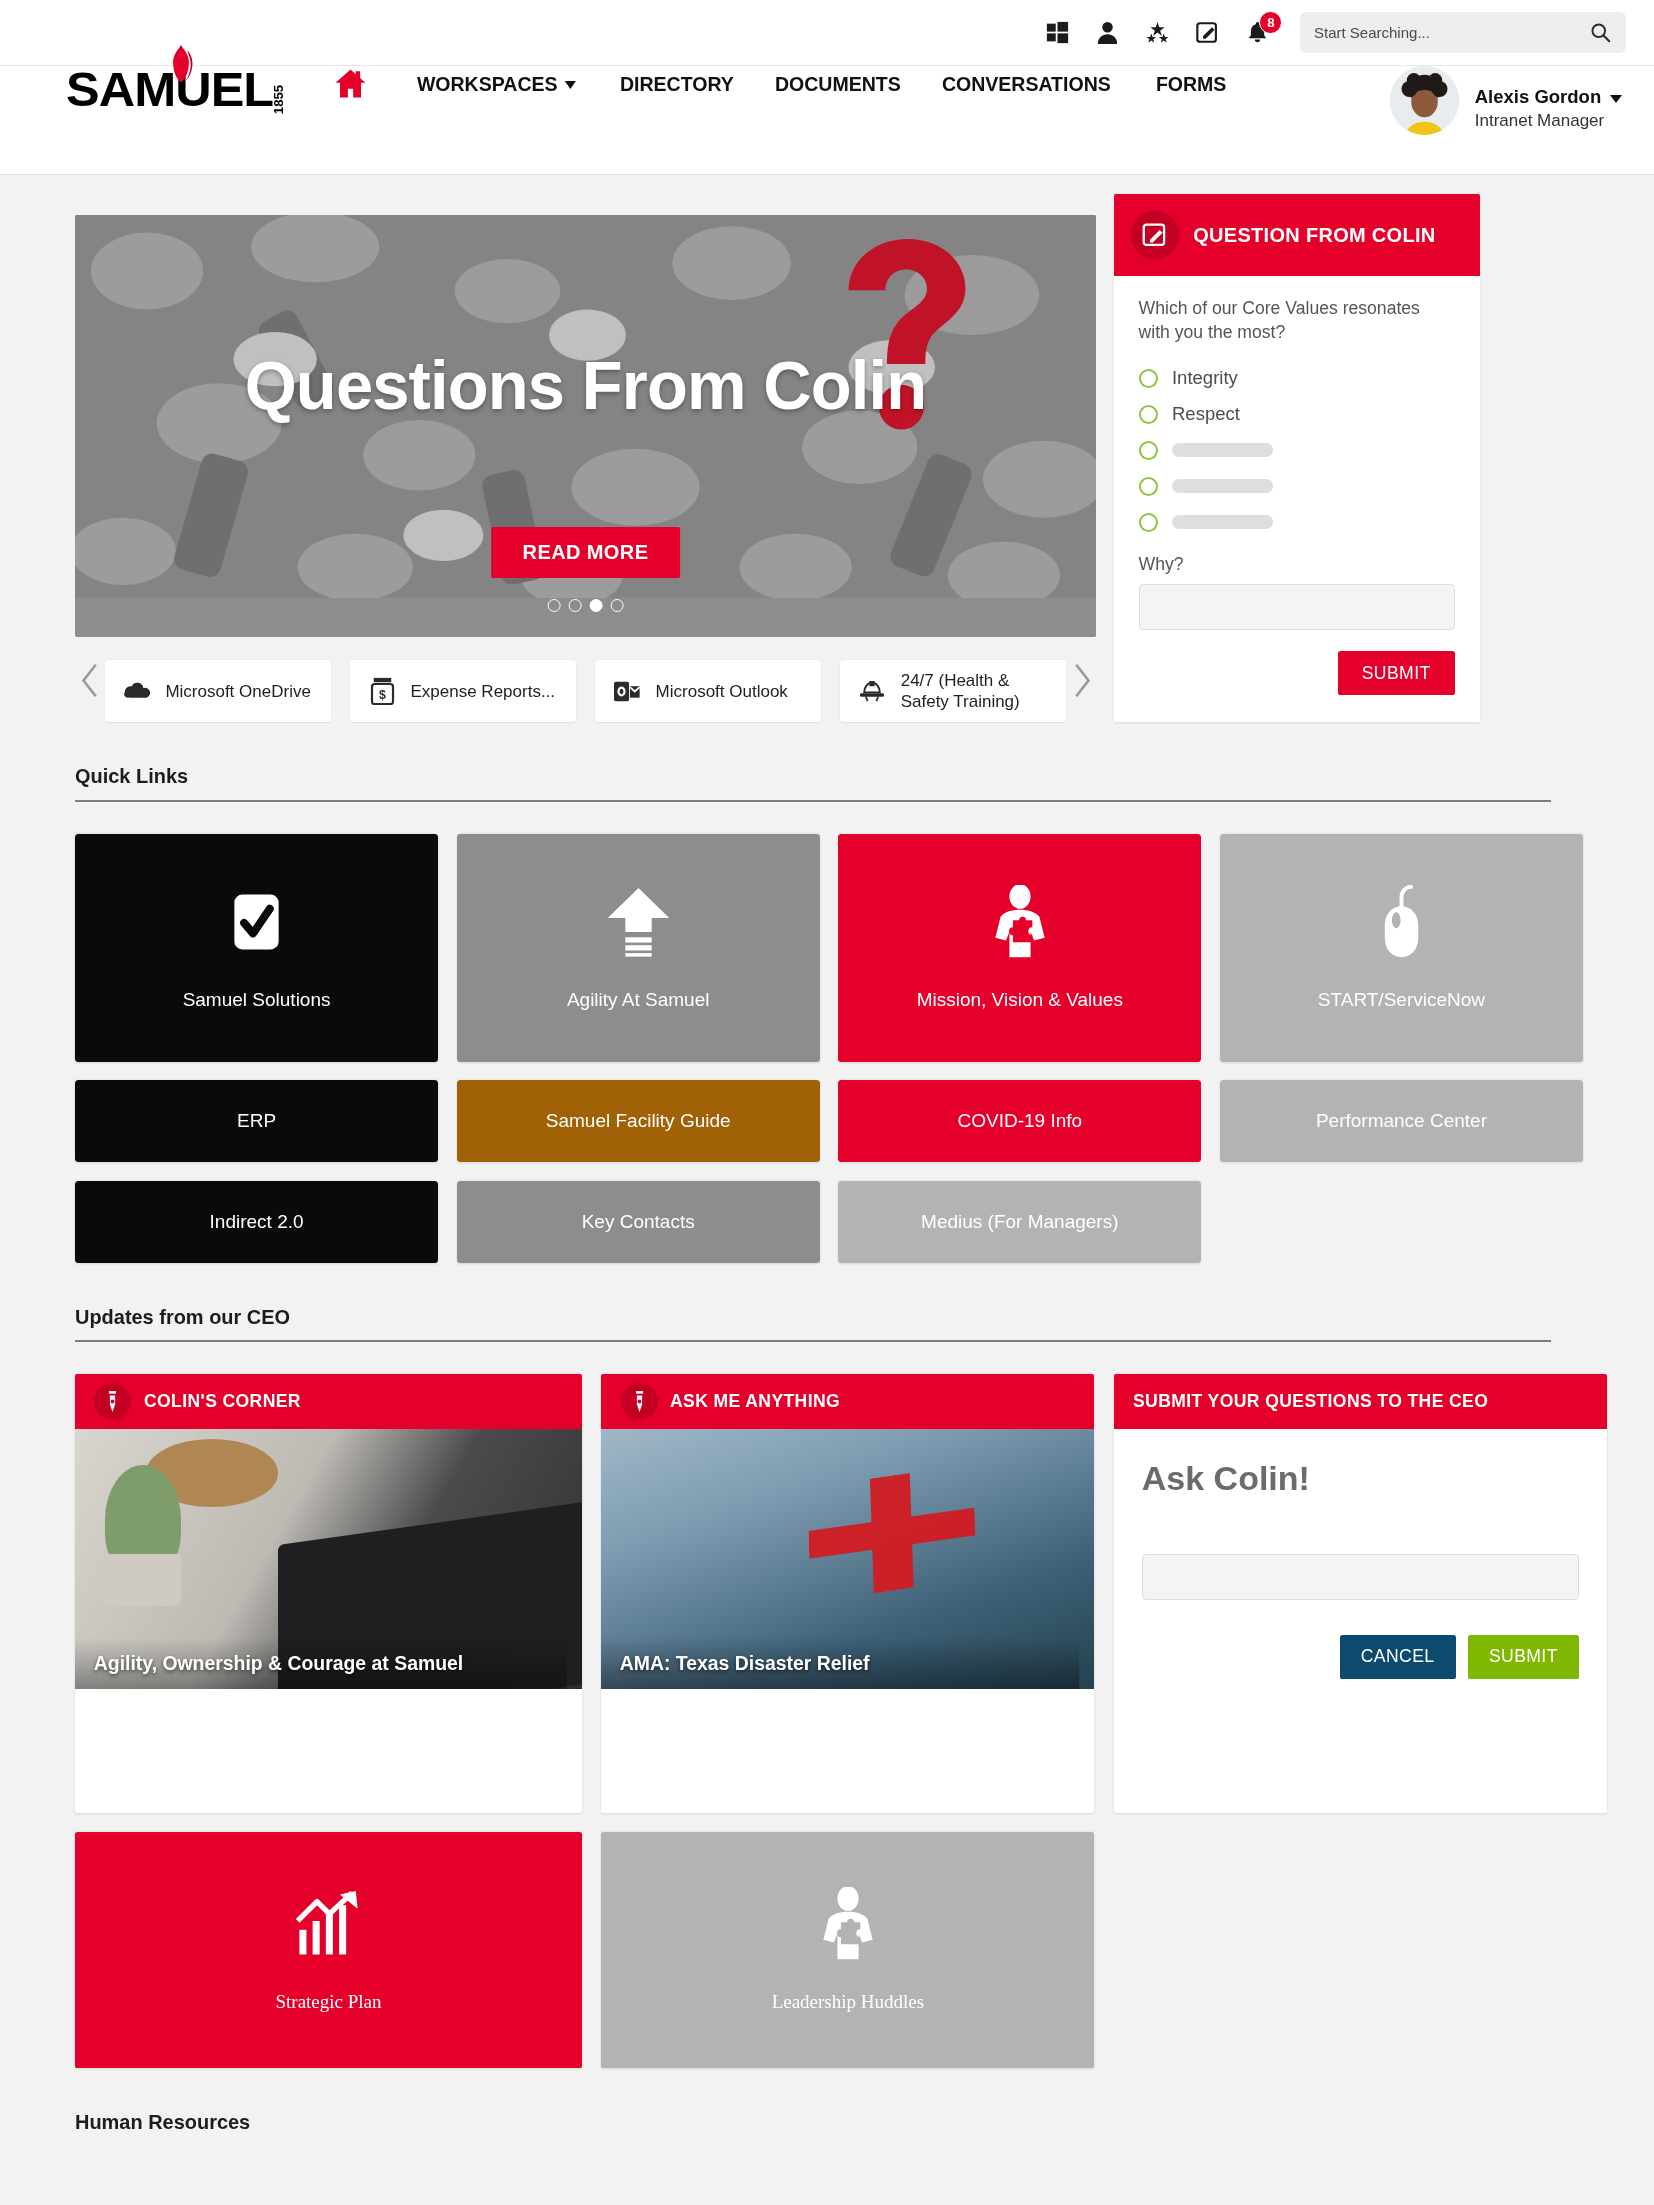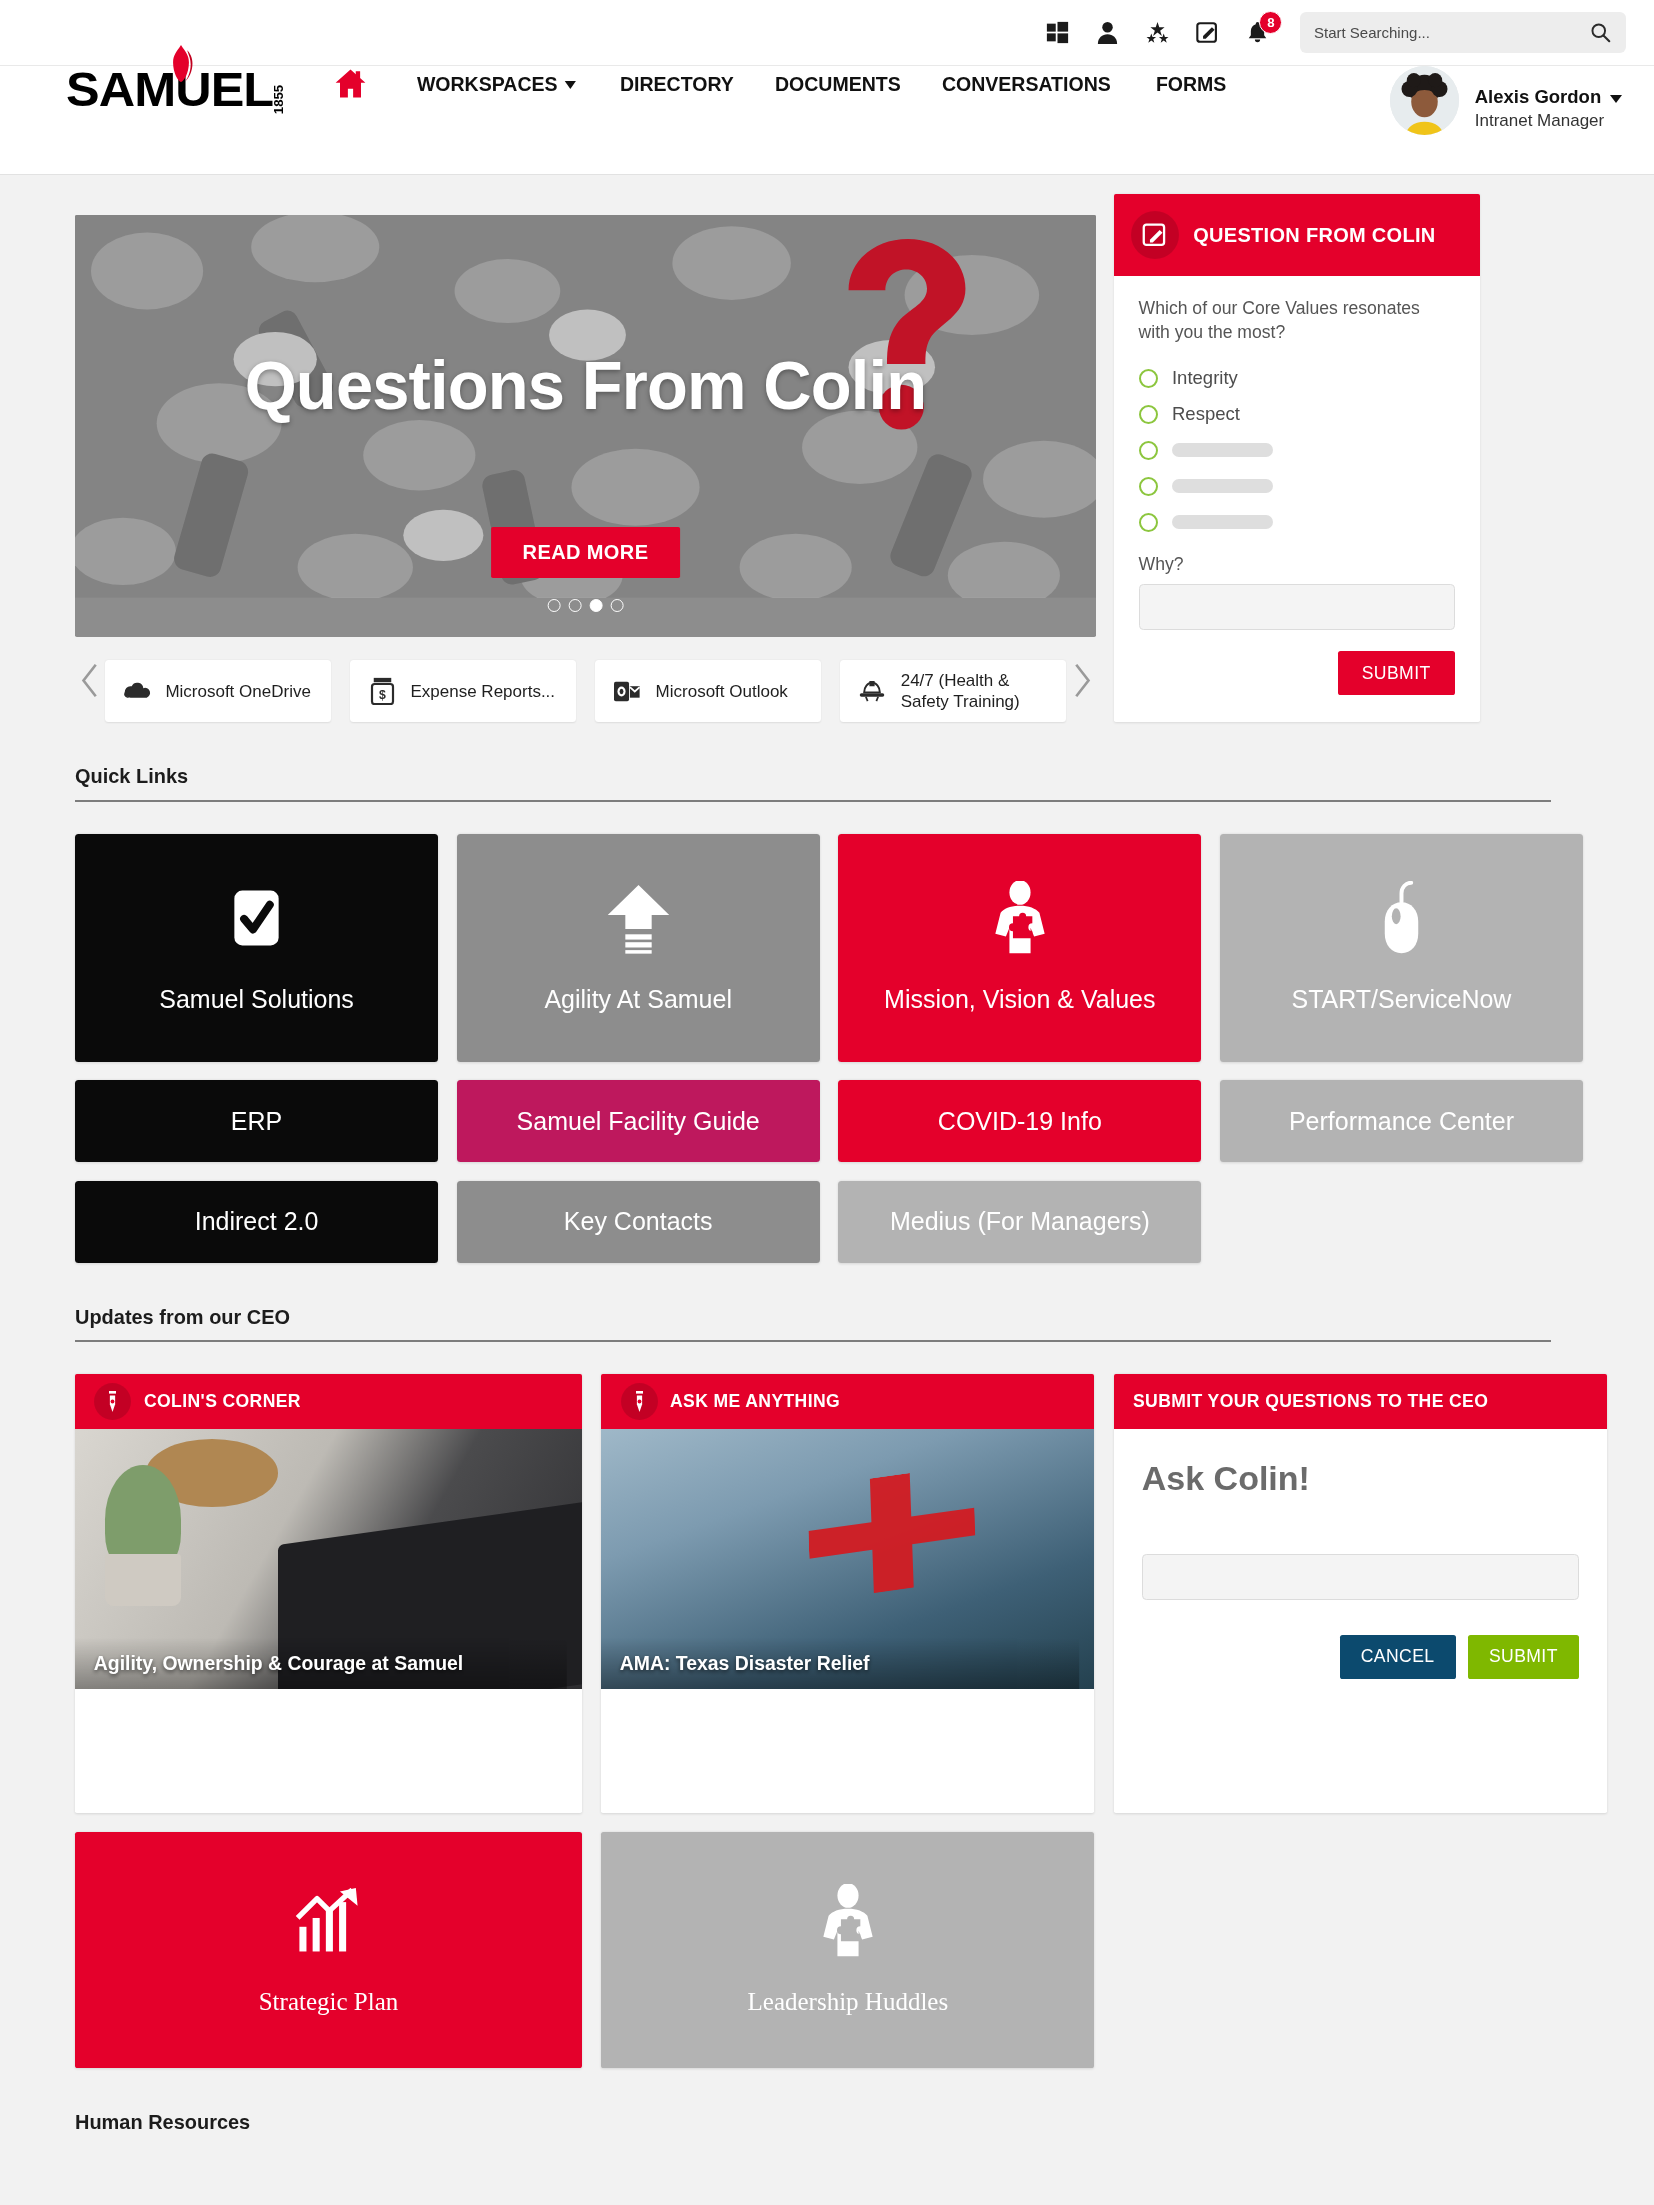--- a/index.html
+++ b/index.html
@@ -151,21 +151,21 @@
   .ql-grid { display:grid; grid-template-columns: repeat(4, 1fr); gap: 18.5px; margin-top:32px; }
   .ql-big {
     height: 228px; border-radius:3.5px; display:flex; flex-direction:column;
     align-items:center; justify-content:center; gap:30px; cursor:pointer;
     box-shadow:0 0.9px 2.6px rgba(0,0,0,.12);
   }
   .ql-small {
     height: 82px; border-radius:3.5px; display:flex; align-items:center; justify-content:center;
     cursor:pointer; box-shadow:0 0.9px 2.6px rgba(0,0,0,.12);
   }
-  .ql-label { color:#fff; font-size:25px; text-align:center; padding:0 8.8px; }
+  .ql-label { color:#fff; font-size:19px; text-align:center; padding:0 8.8px; }
   .ql-ico { width:74px; height:74px; display:flex; align-items:center; justify-content:center; color:#fff;}
 
   
   .ceo-grid { display:grid; grid-template-columns: 507px 493px 493px; gap:19.4px; margin-top:32px; }
   .card { background:#fff; border-radius:1.8px; box-shadow:0 0.9px 2.6px rgba(0,0,0,.12); overflow:hidden; }
   .card-head {
     background:#e4002b; color:#fff; display:flex; align-items:center; gap:12.4px;
     padding: 12.4px 19.4px; height:55px;
   }
   .card-head-ico { width:37px; height:37px; border-radius:50%; background:rgba(0,0,0,.14); display:flex; align-items:center; justify-content:center; flex:none;}
@@ -526,21 +526,21 @@
             </svg>
         </div>
         <div class="ql-label">START/ServiceNow</div>
       </div>
     </div>
 
     <div class="ql-grid" style="margin-top:18.5px">
       <div class="ql-small" style="background:#0a0a0a">
         <div class="ql-label">ERP</div>
       </div>
-      <div class="ql-small" style="background:#be185d">
+      <div class="ql-small" style="background:#a16207">
         <div class="ql-label">Samuel Facility Guide</div>
       </div>
       <div class="ql-small" style="background:#e4002b">
         <div class="ql-label">COVID-19 Info</div>
       </div>
       <div class="ql-small" style="background:#b3b3b3">
         <div class="ql-label">Performance Center</div>
       </div>
     </div>
 

